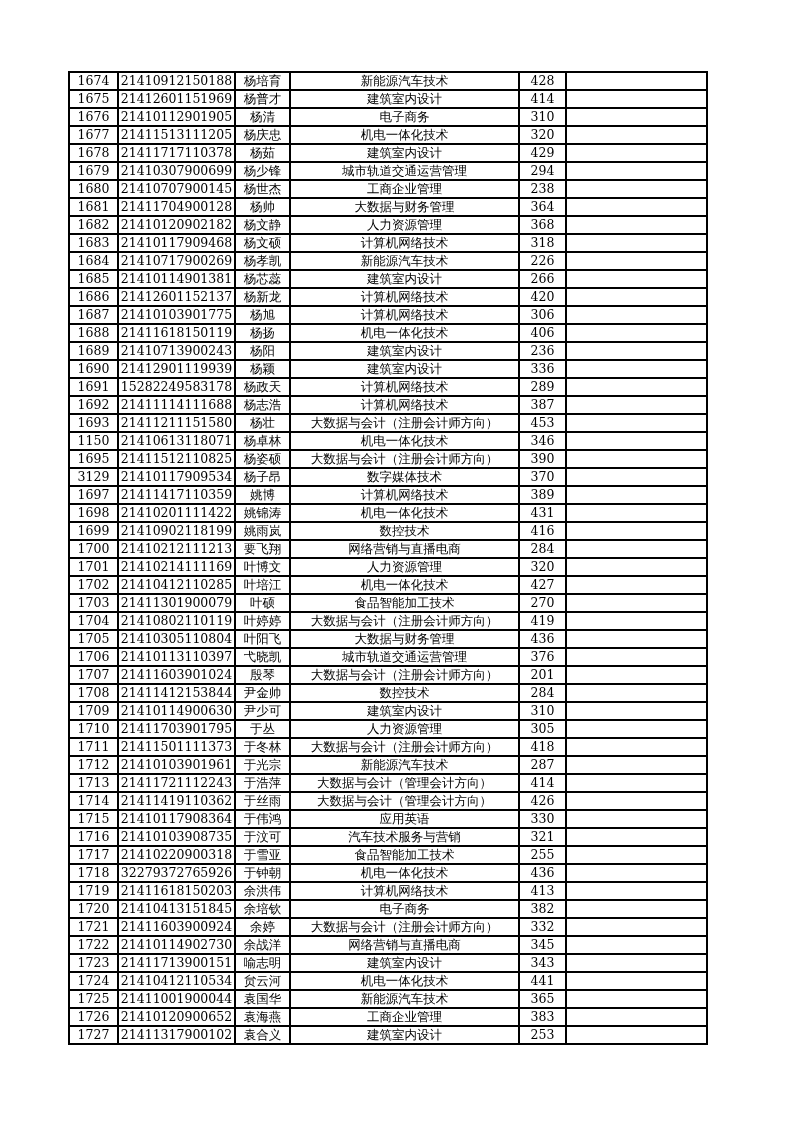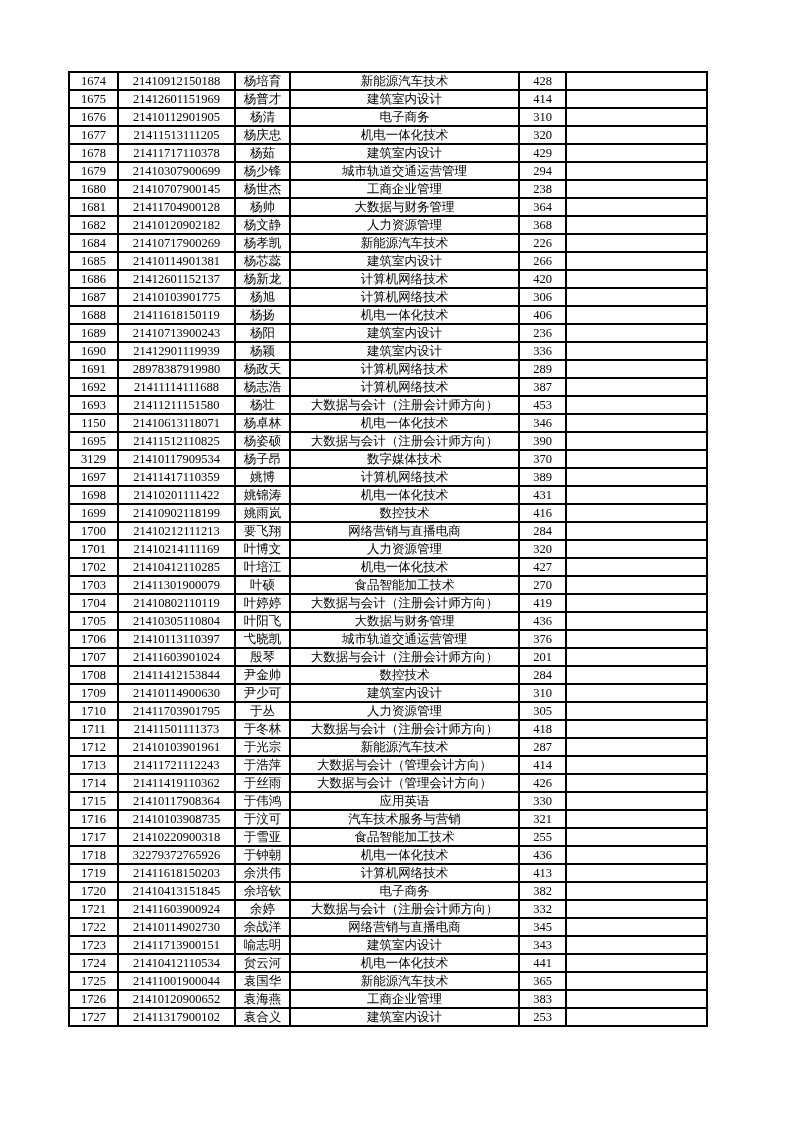--- a/index.html
+++ b/index.html
@@ -11,21 +11,20 @@
     width: 793px;
     height: 1122px;
     position: relative;
     font-family: "DejaVu Serif", "Liberation Serif", serif;
     color: #000000;
   }
   .sheet {
     position: absolute;
     left: 68px;
     top: 71px;
-    font-family: Liberation Serif, serif;
   }
   table.grid {
     border-collapse: collapse;
     table-layout: fixed;
     width: 638px;
   }
   table.grid td {
     border: 2px solid #000000;
     height: 16px;
     padding: 0 1px;
@@ -123,20 +122,28 @@
         </tr>
         <tr>
           <td class="c-no">1682</td>
           <td class="c-id">21410120902182</td>
           <td class="c-name">杨文静</td>
           <td class="c-major">人力资源管理</td>
           <td class="c-score">368</td>
           <td class="c-blank"></td>
         </tr>
         <tr>
+          <td class="c-no">1683</td>
+          <td class="c-id">21410117909468</td>
+          <td class="c-name">杨文硕</td>
+          <td class="c-major">计算机网络技术</td>
+          <td class="c-score">318</td>
+          <td class="c-blank"></td>
+        </tr>
+        <tr>
           <td class="c-no">1684</td>
           <td class="c-id">21410717900269</td>
           <td class="c-name">杨孝凯</td>
           <td class="c-major">新能源汽车技术</td>
           <td class="c-score">226</td>
           <td class="c-blank"></td>
         </tr>
         <tr>
           <td class="c-no">1685</td>
           <td class="c-id">21410114901381</td>
@@ -180,21 +187,21 @@
         <tr>
           <td class="c-no">1690</td>
           <td class="c-id">21412901119939</td>
           <td class="c-name">杨颖</td>
           <td class="c-major">建筑室内设计</td>
           <td class="c-score">336</td>
           <td class="c-blank"></td>
         </tr>
         <tr>
           <td class="c-no">1691</td>
-          <td class="c-id">28978387919980</td>
+          <td class="c-id">15282249583178</td>
           <td class="c-name">杨政天</td>
           <td class="c-major">计算机网络技术</td>
           <td class="c-score">289</td>
           <td class="c-blank"></td>
         </tr>
         <tr>
           <td class="c-no">1692</td>
           <td class="c-id">21411114111688</td>
           <td class="c-name">杨志浩</td>
           <td class="c-major">计算机网络技术</td>

